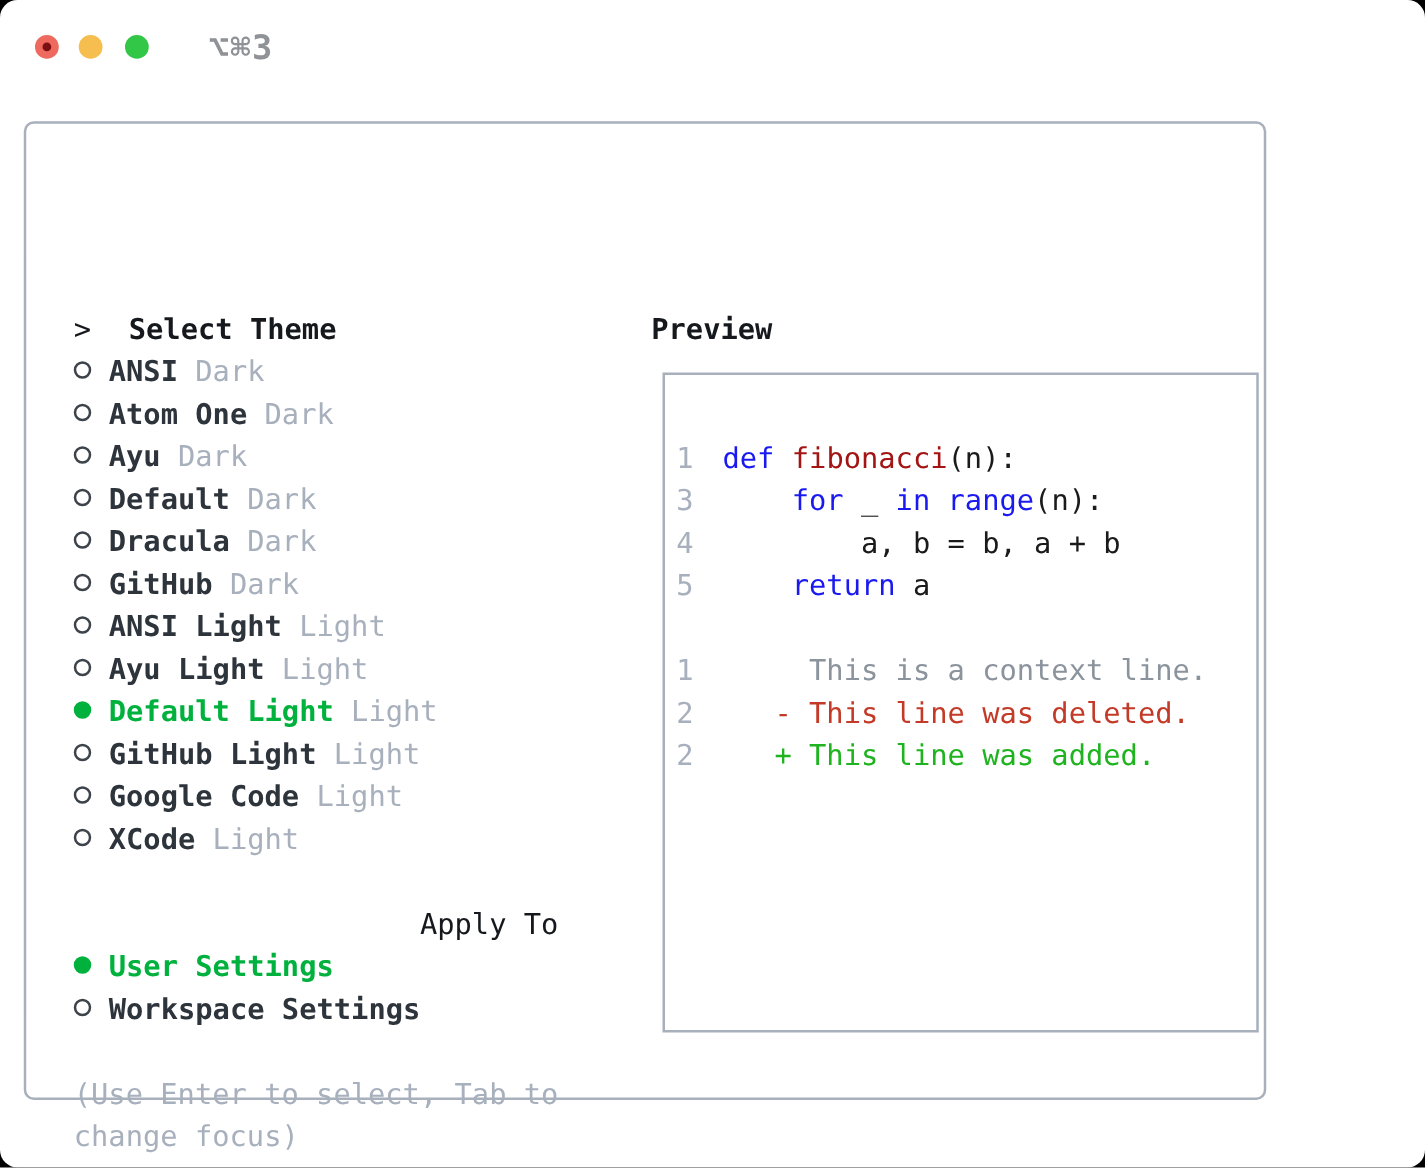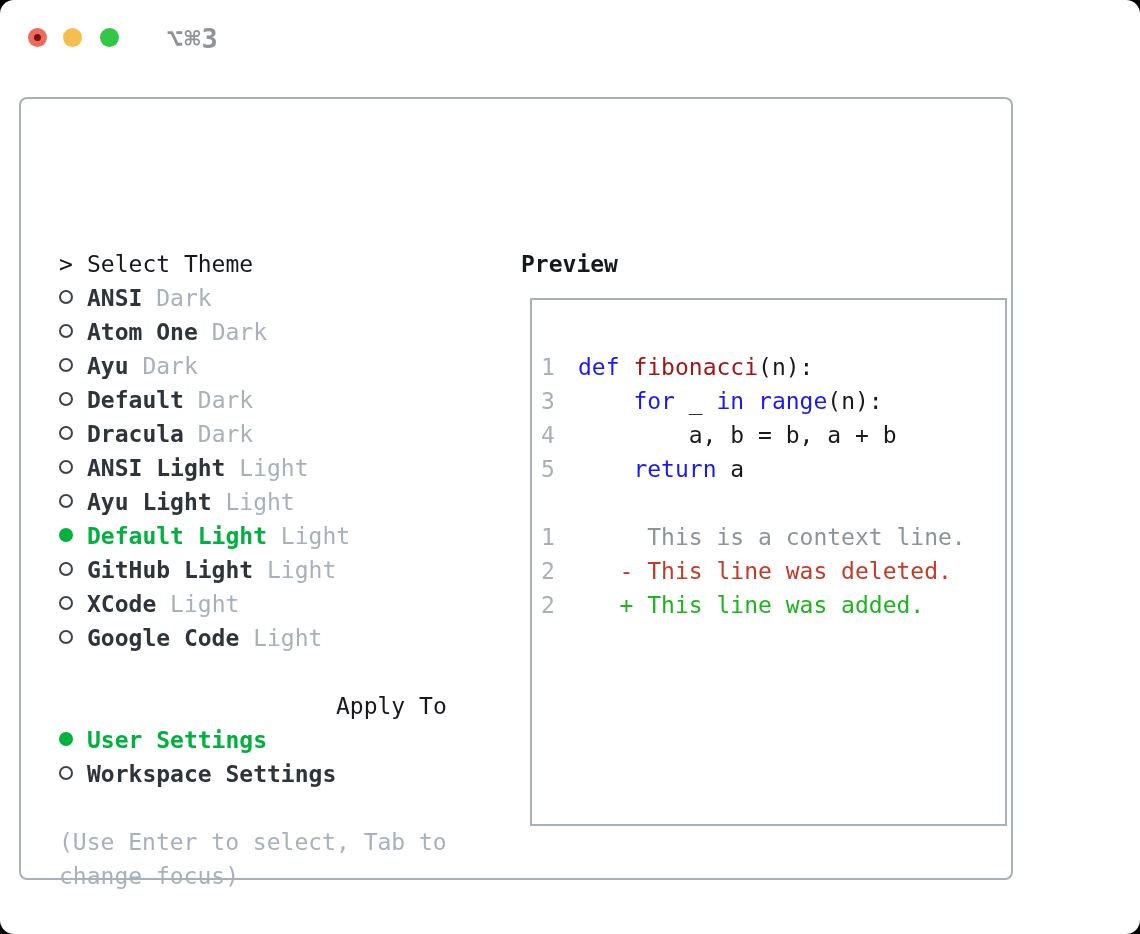--- a/index.html
+++ b/index.html
@@ -30,21 +30,21 @@
   
   .panel{
     position:absolute;left:19px;top:97px;width:994px;height:783px;
     border:2px solid var(--border-gray);border-radius:8px;
     box-sizing:border-box;background:#fff;
   }
   
   .left-col{position:absolute;left:38px;top:148px;font-size:23px;}
   .row{height:34px;line-height:34px;white-space:pre;}
   .prompt{display:inline-block;width:28px;color:var(--title-black);}
-  .bold-title{font-weight:normal;color:var(--title-black);}
+  .bold-title{font-weight:bold;color:var(--title-black);margin-left:16px;}
   .bullet{
     display:inline-block;width:10px;height:10px;
     border:2px solid #3d434b;border-radius:50%;
     margin-right:14px;vertical-align:2px;
   }
   .bullet.selected{border-color:var(--accent-green);background:var(--accent-green);}
   .tname{color:var(--text-dark);font-weight:bold;}
   .tname.green{color:var(--accent-green);}
   .tvariant{color:var(--muted-gray);}
   .apply-title{padding-left:28px;color:var(--title-black);text-align:right;}
@@ -84,26 +84,27 @@
   <div class="panel">
 
     <div class="left-col">
       <div class="row"><span class="prompt">&gt;</span><span class="bold-title">Select Theme</span></div>
       <div id="theme-list">
           <div class="row theme-row"><span class="bullet"></span><span class="tname">ANSI</span><span class="tvariant"> Dark</span></div>
           <div class="row theme-row"><span class="bullet"></span><span class="tname">Atom One</span><span class="tvariant"> Dark</span></div>
           <div class="row theme-row"><span class="bullet"></span><span class="tname">Ayu</span><span class="tvariant"> Dark</span></div>
           <div class="row theme-row"><span class="bullet"></span><span class="tname">Default</span><span class="tvariant"> Dark</span></div>
           <div class="row theme-row"><span class="bullet"></span><span class="tname">Dracula</span><span class="tvariant"> Dark</span></div>
+          <div class="row theme-row"><span class="bullet"></span><span class="tname">GitHub</span><span class="tvariant"> Dark</span></div>
           <div class="row theme-row"><span class="bullet"></span><span class="tname">ANSI Light</span><span class="tvariant"> Light</span></div>
           <div class="row theme-row"><span class="bullet"></span><span class="tname">Ayu Light</span><span class="tvariant"> Light</span></div>
           <div class="row theme-row"><span class="bullet selected"></span><span class="tname green">Default Light</span><span class="tvariant"> Light</span></div>
           <div class="row theme-row"><span class="bullet"></span><span class="tname">GitHub Light</span><span class="tvariant"> Light</span></div>
+          <div class="row theme-row"><span class="bullet"></span><span class="tname">Google Code</span><span class="tvariant"> Light</span></div>
           <div class="row theme-row"><span class="bullet"></span><span class="tname">XCode</span><span class="tvariant"> Light</span></div>
-          <div class="row theme-row"><span class="bullet"></span><span class="tname">Google Code</span><span class="tvariant"> Light</span></div>
         </div>
       <div class="spacer"></div>
       <div class="row apply-title">Apply To</div>
       <div id="apply-list">
           <div class="row apply-row"><span class="bullet selected"></span><span class="tname green">User Settings</span></div>
           <div class="row apply-row"><span class="bullet"></span><span class="tname">Workspace Settings</span></div>
         </div>
       <div class="spacer"></div>
       <div class="row hint">(Use Enter to select, Tab to</div>
       <div class="row hint">change focus)</div>

